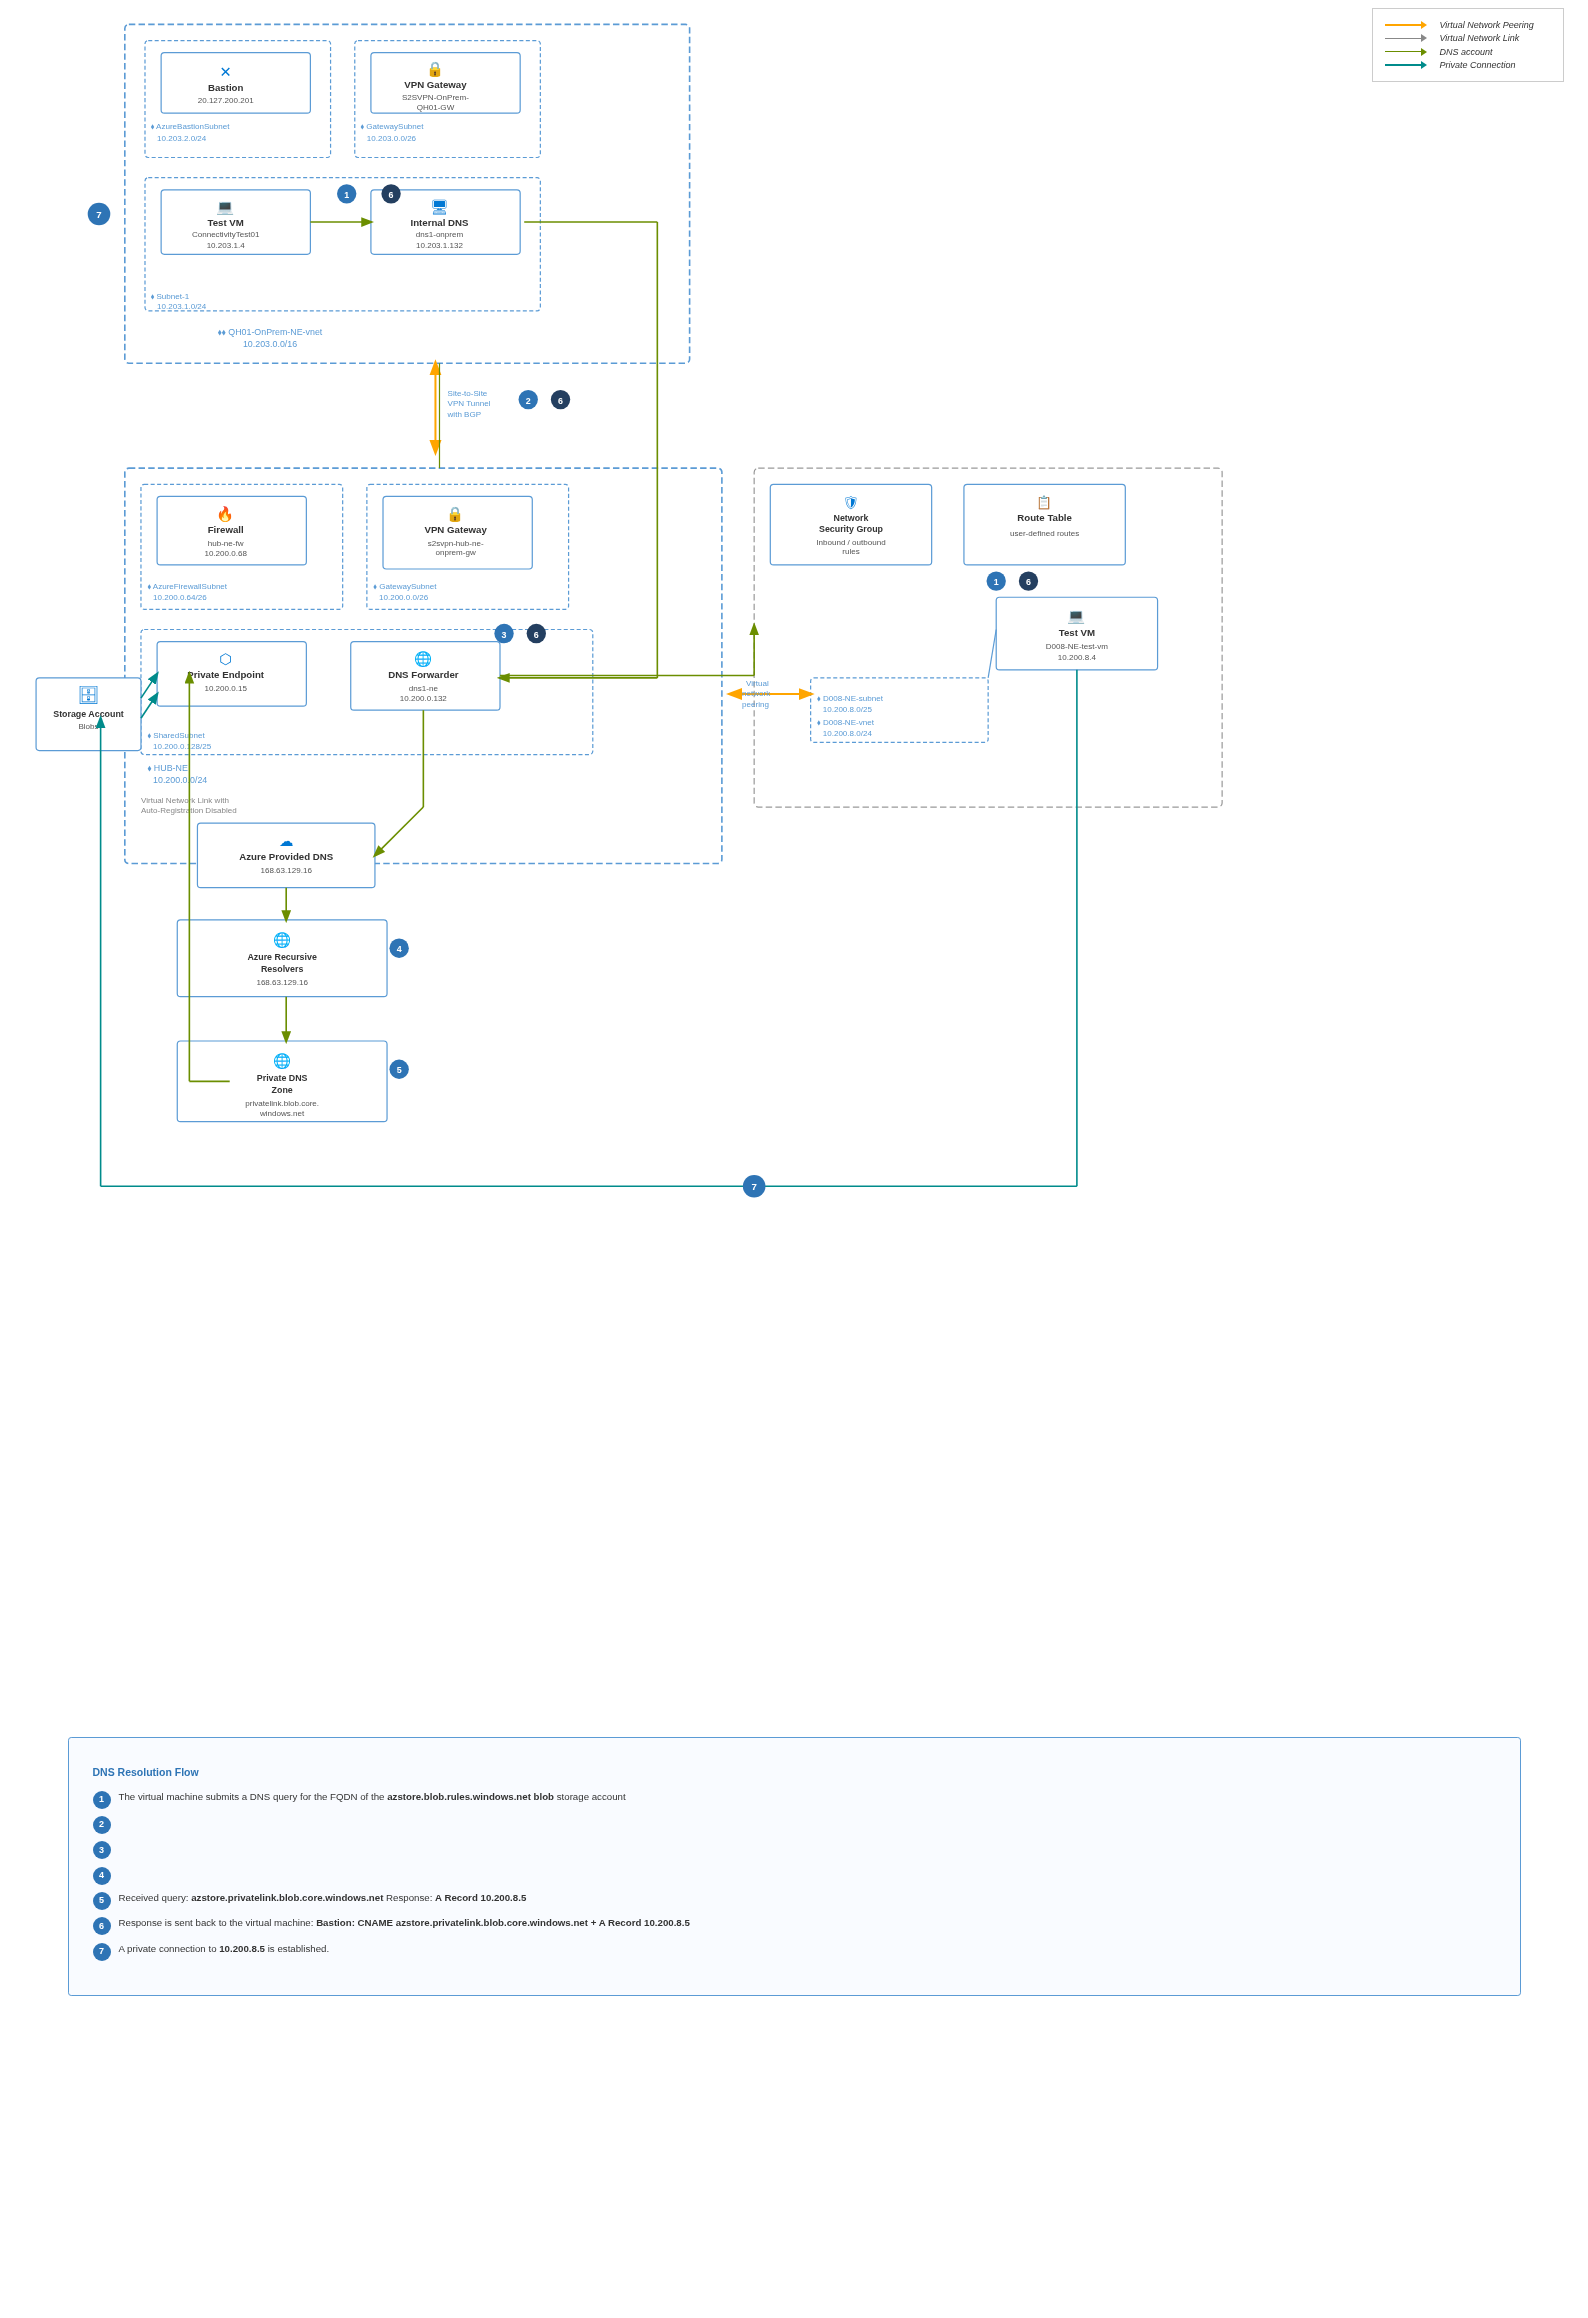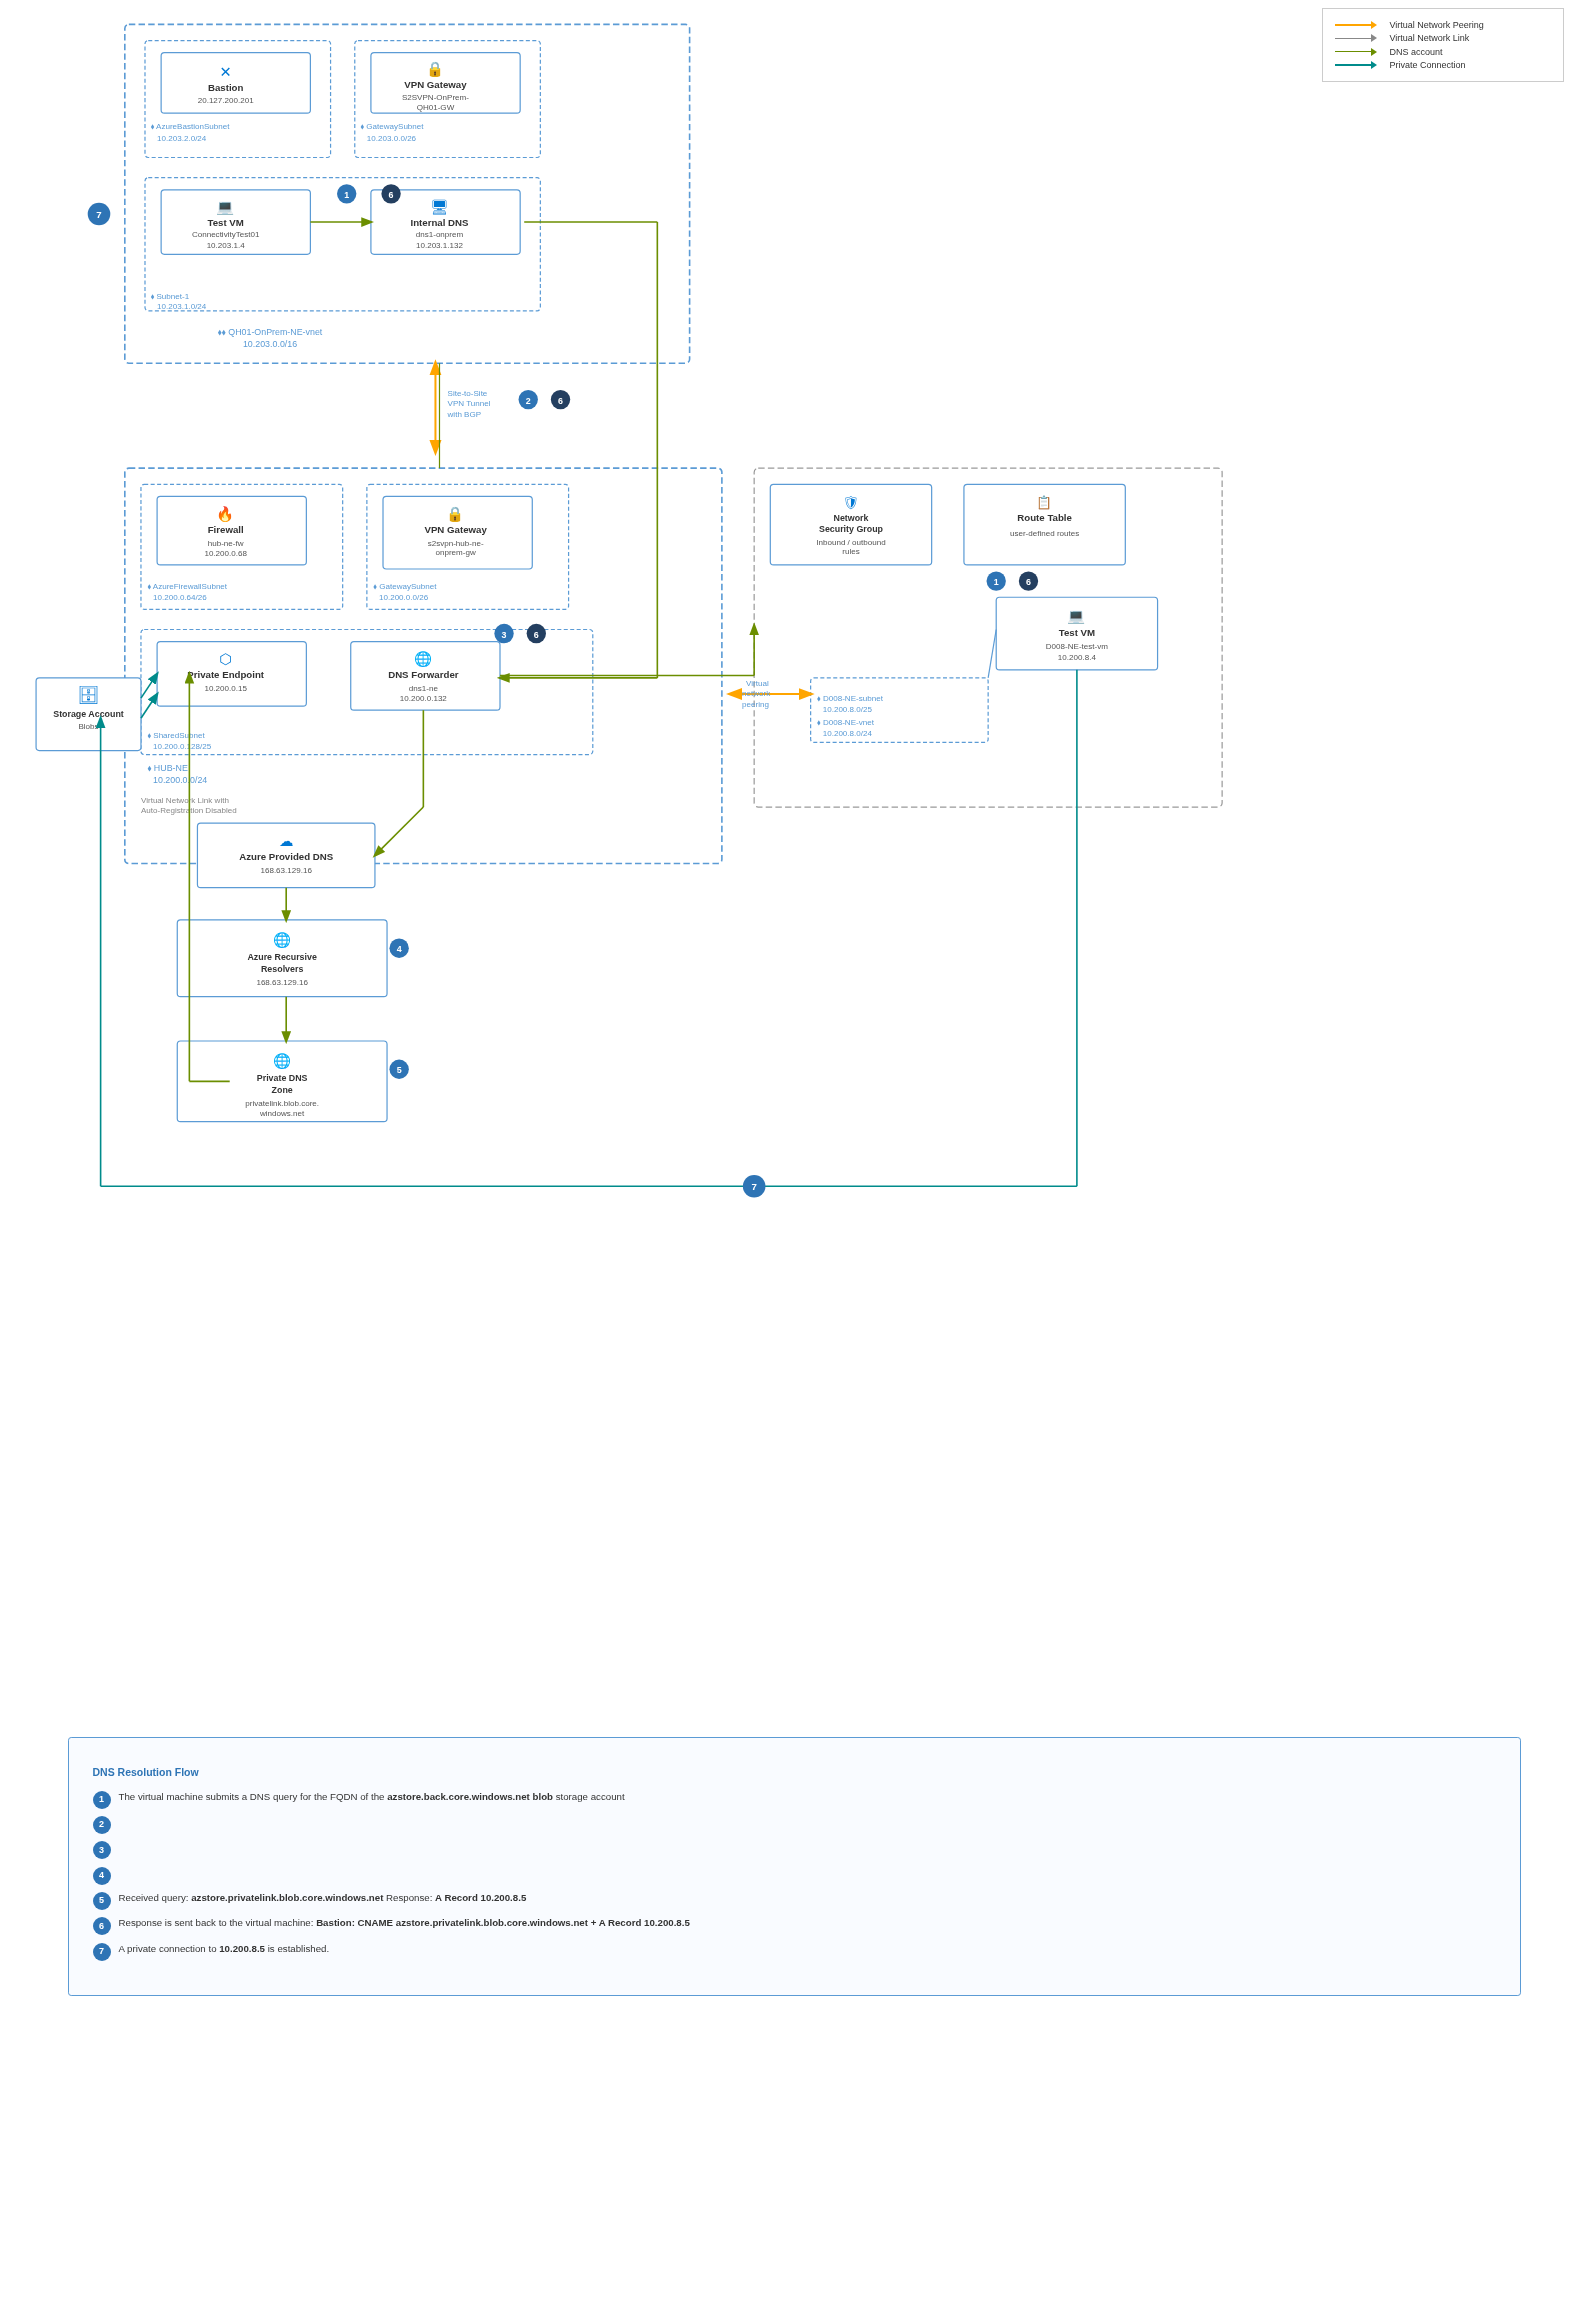--- a/index.html
+++ b/index.html
@@ -20,21 +20,21 @@
     .flow-text strong { font-weight: 700; }
 
     
     .full-diagram { width: 1533px; margin: 0 auto; }
   </style>
 </head>
 <body>
 
 <div class="main-container">
 
-  <div class="legend" style="top:8px; right:24px; width:242px;">
+  <div class="legend" style="top:8px; right:24px; width:192px;font-style:italic;">
     <div class="legend-item">
       <div style="display:flex;align-items:center;width:48px;margin-right:6.5px;">
         <div style="width:36px;height:1.6px;background:#FFA500;"></div>
         <div style="width:0;height:0;border-top:4px solid transparent;border-bottom:4px solid transparent;border-left:6.5px solid #FFA500;"></div>
       </div>
       <span>Virtual Network Peering</span>
     </div>
     <div class="legend-item">
       <div style="display:flex;align-items:center;width:48px;margin-right:6.5px;">
         <div style="width:36px;height:1.6px;background:#888;"></div>
@@ -298,21 +298,21 @@
 
     </svg>
   </div>
 
   <div class="flow-legend" style="margin-top: 24px;">
     <h3>DNS Resolution Flow</h3>
 
     <div class="flow-item">
       <span class="flow-badge">1</span>
       <span class="flow-text">
-        The virtual machine submits a DNS query for the FQDN of the <strong>azstore.back.core.windows.net blob</strong> storage account
+        The virtual machine submits a DNS query for the FQDN of the <strong>azstore.blob.rules.windows.net blob</strong> storage account
       </span>
     </div>
 
     <div class="flow-item">
       <span class="flow-badge">2</span>
     </div>
 
     <div class="flow-item">
       <span class="flow-badge">3</span>
     </div>

